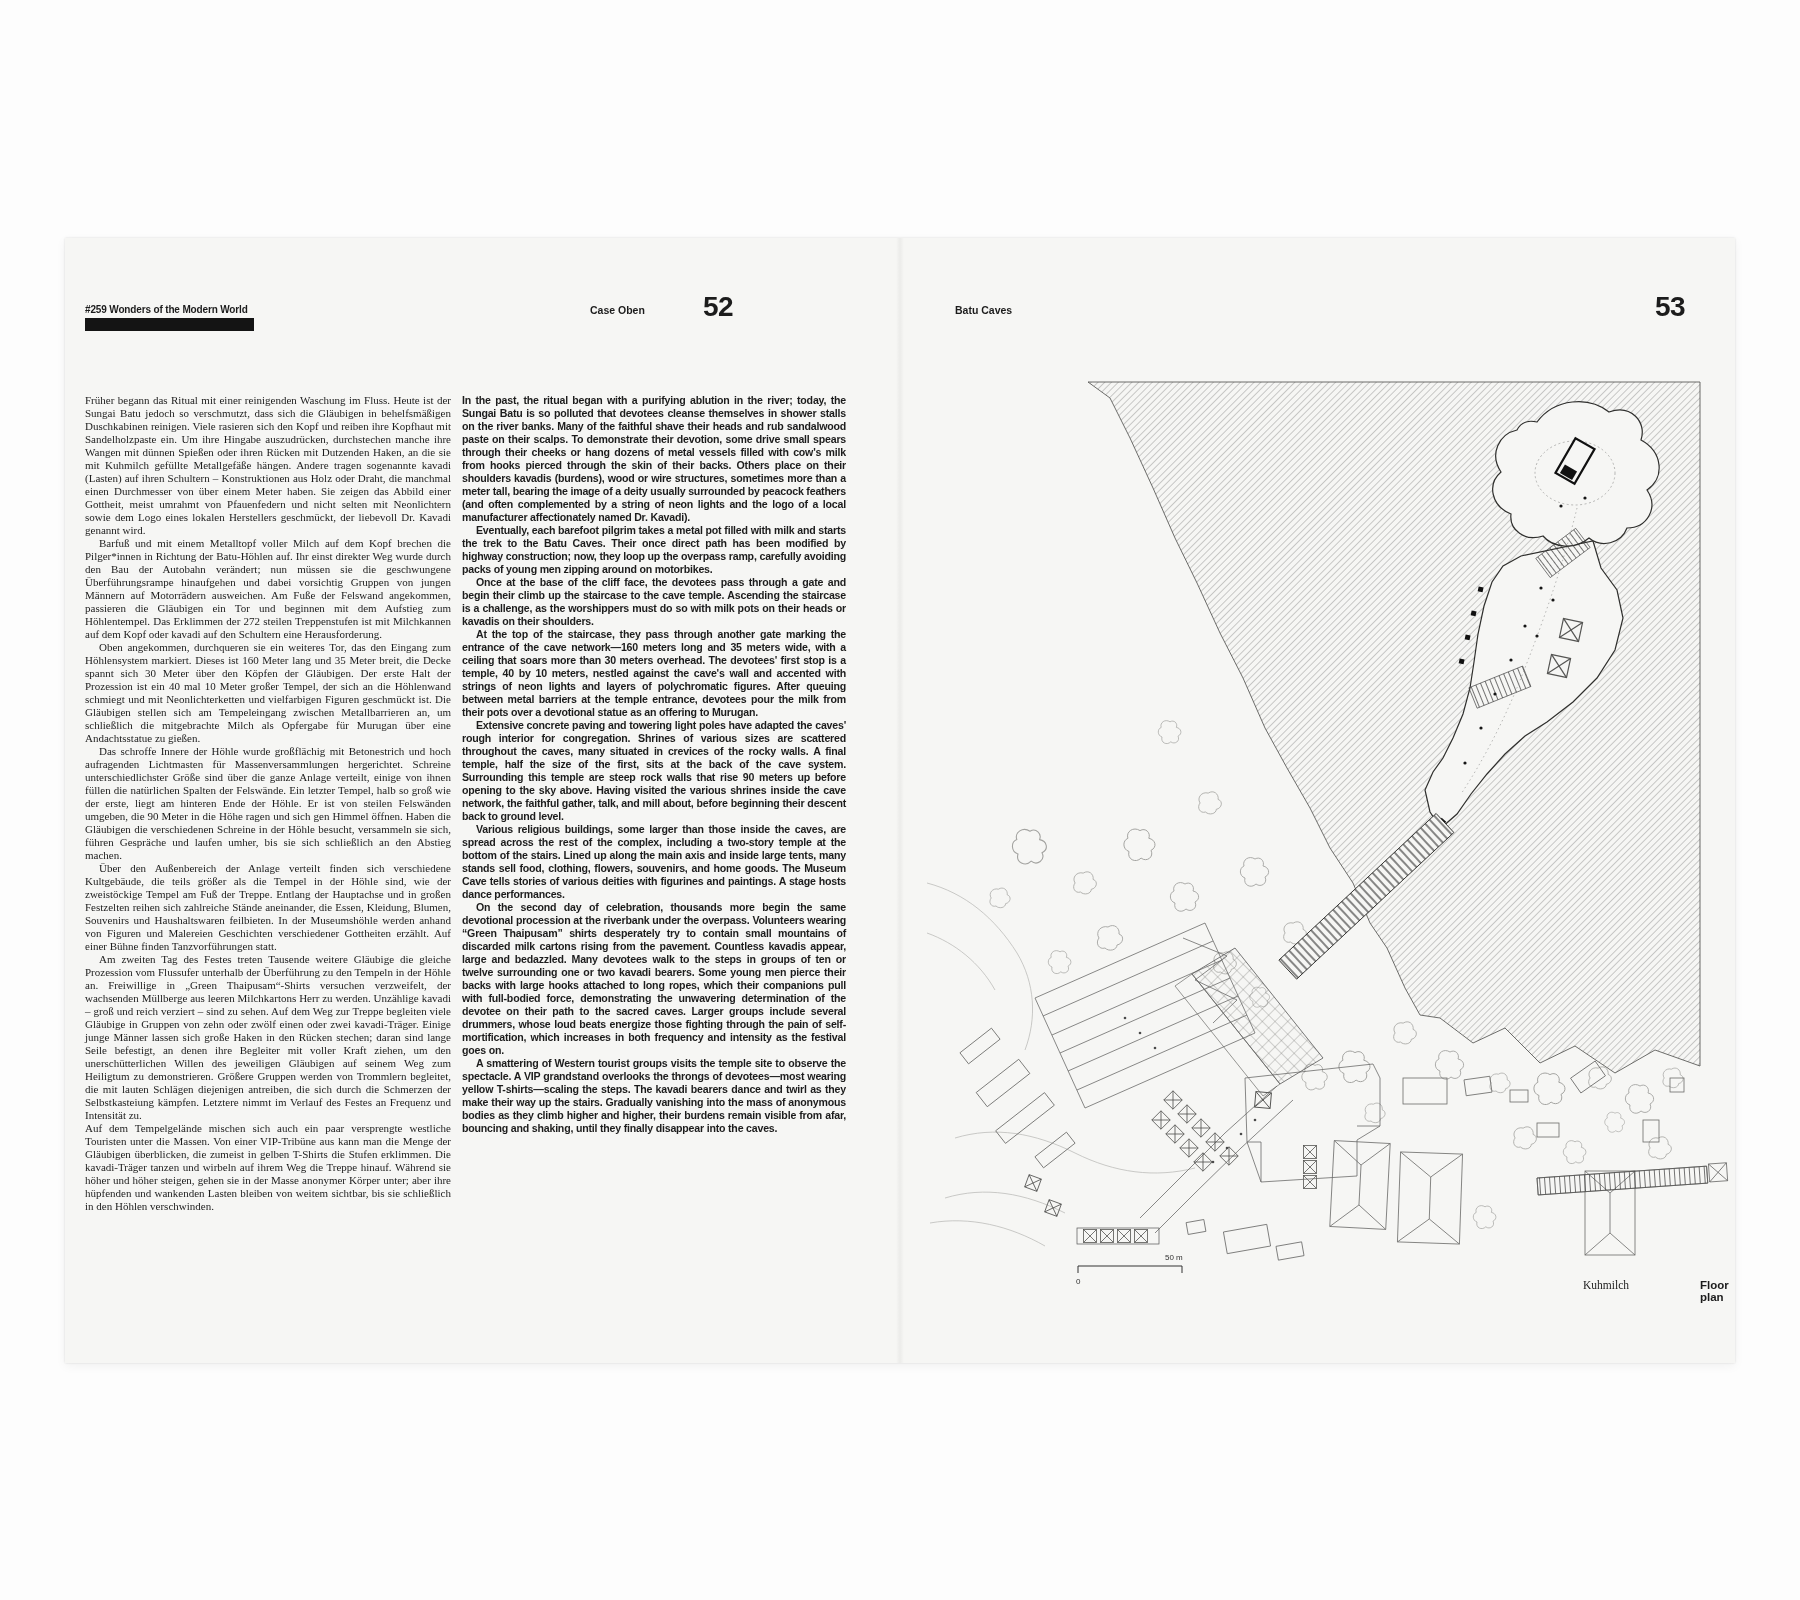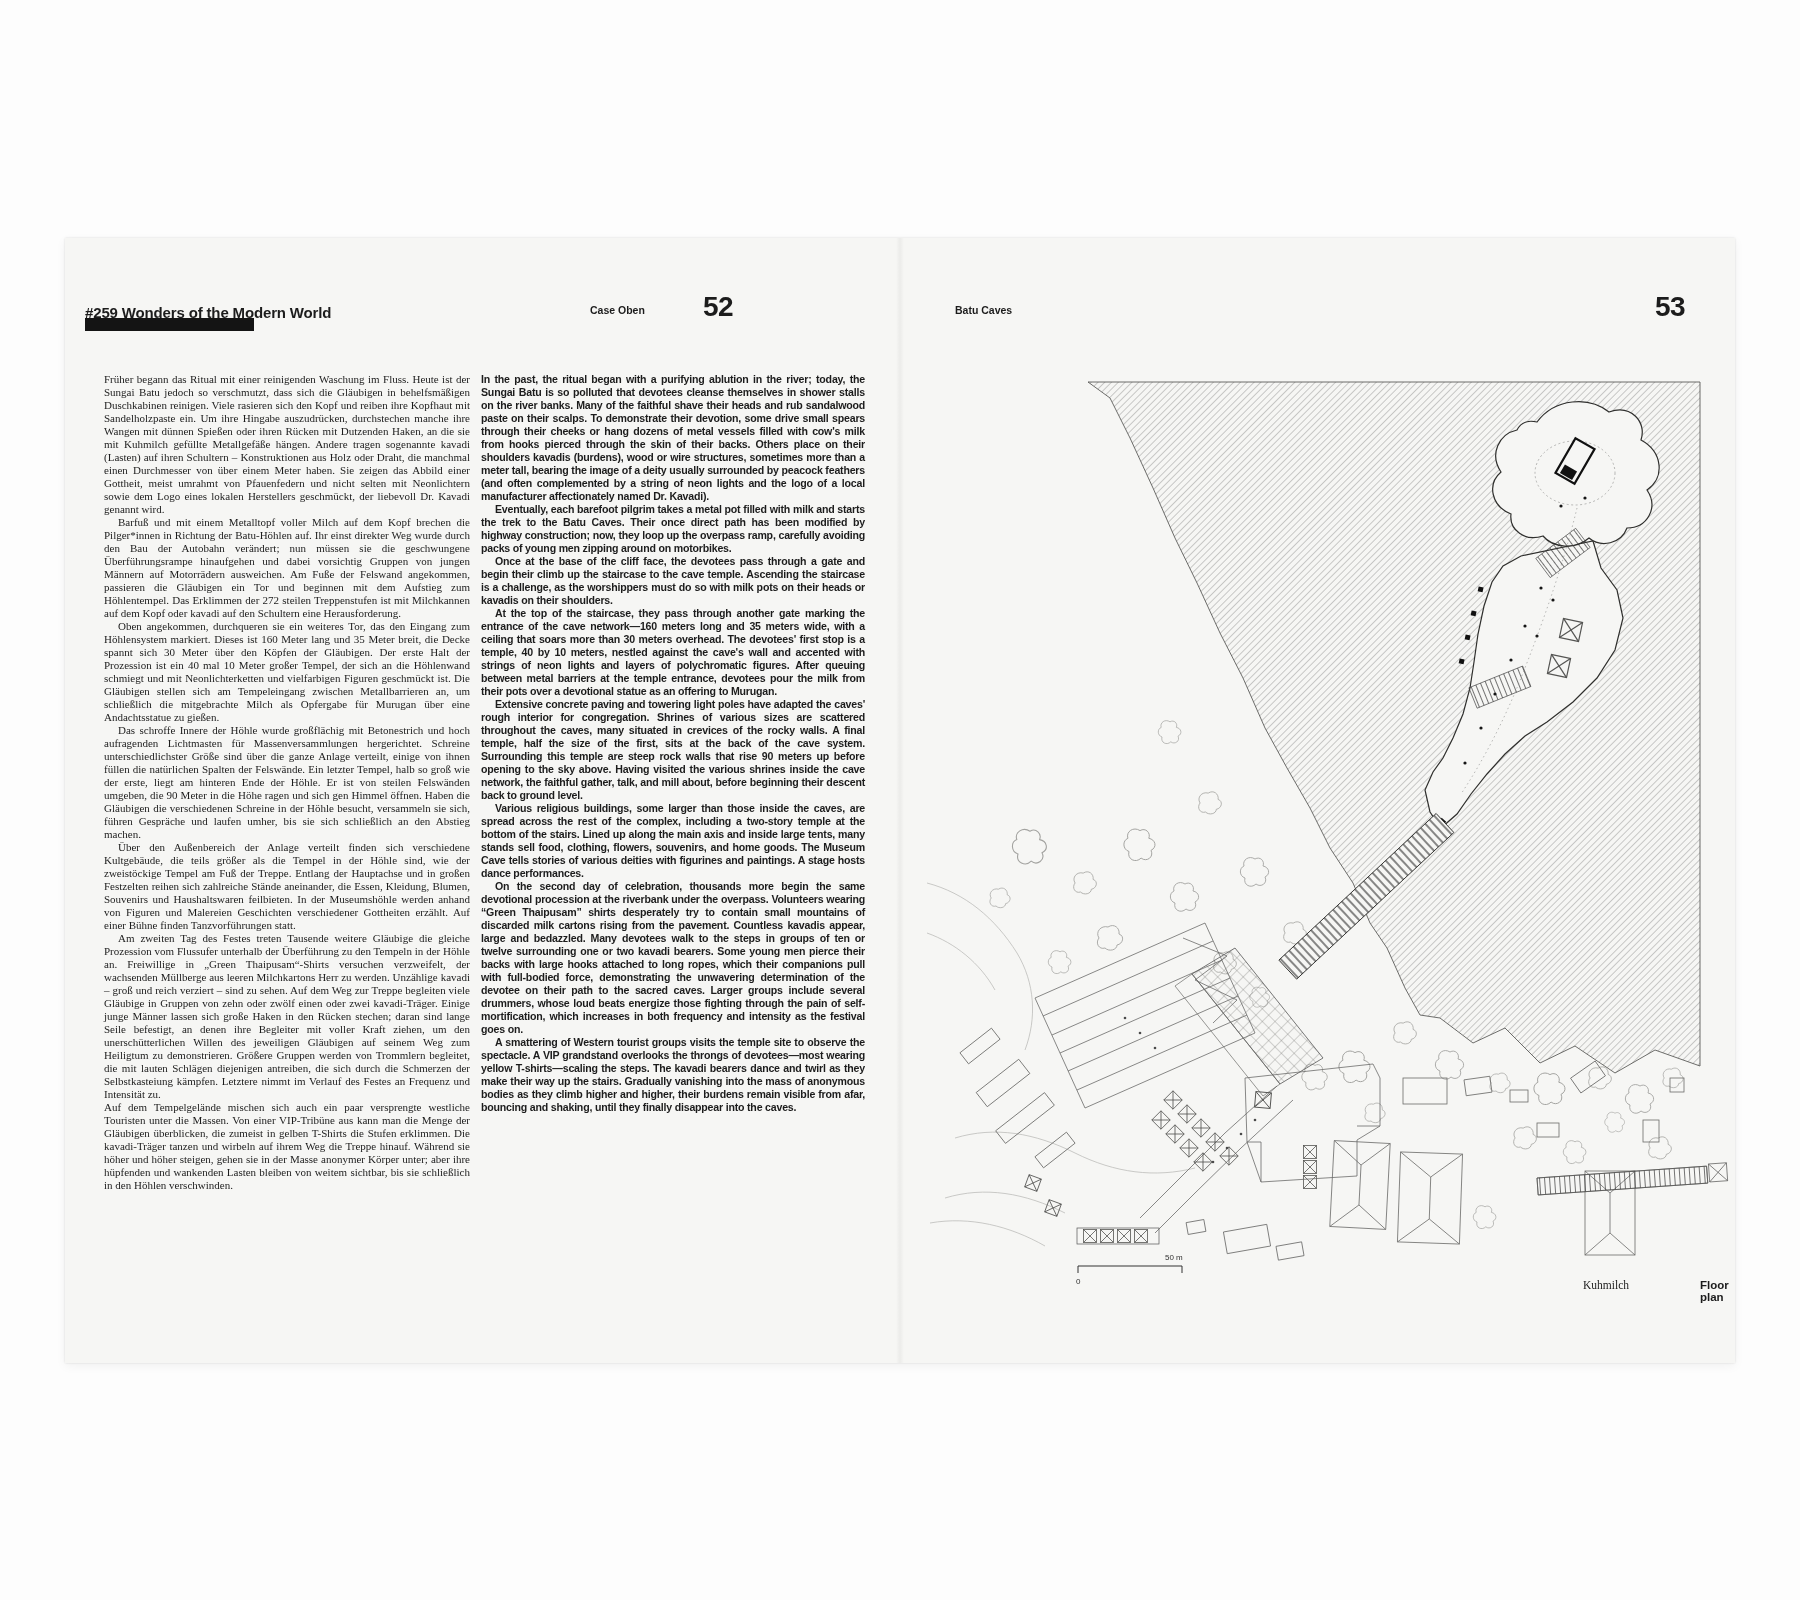--- a/index.html
+++ b/index.html
@@ -6,29 +6,29 @@
   #canvas{position:relative;width:1800px;height:1600px;background:#fdfdfd;overflow:hidden;
           font-family:"Liberation Sans",sans-serif;color:#1c1c1c;}
   .spread{position:absolute;left:65px;top:238px;width:1670px;height:1125px;background:#f6f6f4;
           box-shadow:0 0 2px rgba(0,0,0,.12),0 3px 10px rgba(0,0,0,.05);}
   .spine{position:absolute;left:831px;top:0;width:8px;height:100%;
          background:linear-gradient(90deg,rgba(0,0,0,0),rgba(0,0,0,.045),rgba(0,0,0,0));}
   .page{position:absolute;top:0;height:100%;}
   .page-left{left:0;width:835px;}
   .page-right{left:835px;width:835px;}
 
-  .series-title{position:absolute;left:20px;top:66px;font-size:15px;font-weight:bold;letter-spacing:-.15px;}
+  .series-title{position:absolute;left:20px;top:66px;font-size:10px;font-weight:bold;letter-spacing:-.15px;}
   .black-bar{position:absolute;left:20px;top:80px;width:169px;height:13px;background:#141414;}
   .section-label{position:absolute;left:525px;top:66px;font-size:10.5px;font-weight:bold;}
   .pagenum{position:absolute;font-size:28px;font-weight:bold;letter-spacing:-.5px;text-align:right;}
   .pagenum-left{left:638px;top:53px;}
   .header-right{position:absolute;left:55px;top:66px;font-size:10.5px;font-weight:bold;}
   .pagenum-right{left:755px;top:53px;}
 
-  .col{position:absolute;top:135px;text-align:justify;margin-left:19px;}
+  .col{position:absolute;top:156px;text-align:justify;}
   .col p{margin:0;padding:0;}
   .col p.ind{text-indent:14px;}
   .col-de{left:20px;width:366px;font-family:"Liberation Serif",serif;font-size:11px;line-height:13px;}
   .col-en{left:397px;width:384px;font-size:10.6px;line-height:13px;font-weight:700;letter-spacing:-.2px;}
 
   .plan-svg{position:absolute;left:25px;top:140px;width:810px;height:935px;}
   .caption{position:absolute;top:1041px;font-size:11.5px;}
   .caption-de{left:683px;font-family:"Liberation Serif",serif;font-weight:normal;}
   .caption-en{left:800px;font-weight:bold;}
 </style>

